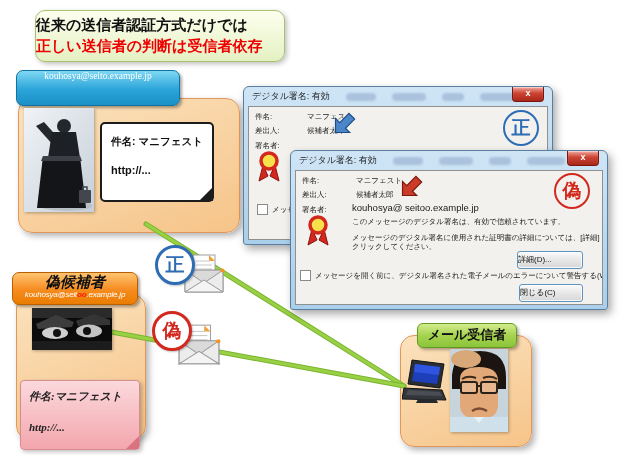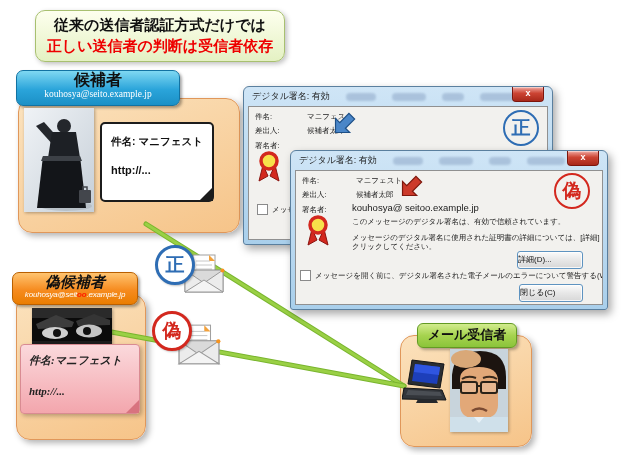--- a/index.html
+++ b/index.html
@@ -4,21 +4,21 @@
 <style>
   html,body{margin:0;padding:0;background:#fff;}
   #canvas{position:relative;width:630px;height:455px;background:#ffffff;overflow:hidden;
           font-family:"Liberation Sans","DejaVu Sans",sans-serif;}
   .abs{position:absolute;}
   .nowrap{white-space:nowrap;}
 
   
   #banner{left:35px;top:10px;width:248px;height:50px;border-radius:10px;
     background:linear-gradient(#fdffee,#e4f1c3);border:1px solid #a8c070;
-    box-shadow:2px 2px 5px rgba(0,0,0,.25);text-align:center;z-index:3;}
+    box-shadow:2px 2px 5px rgba(0,0,0,.25);z-index:3;}
   #banner .l1{margin-top:5px;font-size:15px;font-weight:bold;color:#111;}
   #banner .l2{margin-top:2px;font-size:15px;font-weight:bold;color:#ee0000;}
 
   
   .peach{background:linear-gradient(160deg,#fbe2bd,#f6c489);border:1px solid #e0975a;
     border-radius:14px;box-shadow:3px 3px 6px rgba(0,0,0,.3);}
   .tag{border-radius:7px;box-shadow:2px 2px 3px rgba(0,0,0,.35);text-align:center;z-index:4;}
   .tag .t{font-weight:bold;color:#101010;}
   .tag .e{color:#ffffff;}
 
@@ -36,21 +36,21 @@
   #fake-tag .e{font-size:8px;line-height:10px;letter-spacing:-0.2px;}
   #fake-tag .hl{color:#ff1a00;font-weight:bold;}
   #eyes-photo{left:32px;top:308px;width:80px;height:42px;z-index:4;box-shadow:1px 1px 3px rgba(0,0,0,.3);}
 
   
   .note{z-index:5;}
   #note-white{left:100px;top:122px;width:110px;height:76px;background:#ffffff;
     border:2px solid #1c1c1c;border-radius:5px;}
   #note-white .s{left:9px;top:11px;font-size:10.5px;font-weight:bold;color:#111;}
   #note-white .u{left:9px;top:40px;font-size:11px;font-weight:bold;color:#111;}
-  #note-pink{left:20px;top:344px;width:118px;height:68px;
+  #note-pink{left:20px;top:380px;width:118px;height:68px;
     background:linear-gradient(#fbd9dc,#f3a6ad);border:1px solid #d98b92;border-radius:4px;
     box-shadow:2px 2px 4px rgba(0,0,0,.25);}
   #note-pink .s{left:8px;top:8px;font-size:11px;font-weight:bold;font-style:italic;
     font-family:"Liberation Serif","DejaVu Serif",serif;color:#222;}
   #note-pink .u{left:8px;top:40px;font-size:11px;font-weight:bold;font-style:italic;
     font-family:"Liberation Serif","DejaVu Serif",serif;color:#222;}
   .fold-dark{right:-1px;bottom:-1px;width:0;height:0;
     border-left:14px solid transparent;border-bottom:14px solid #1c1c1c;}
   .fold-pink{right:0;bottom:0;width:0;height:0;
     border-left:13px solid transparent;border-bottom:13px solid #d8737f;}
@@ -121,21 +121,20 @@
 
   <svg id="flow-lines" class="abs" width="630" height="455">
     <line x1="146" y1="224" x2="404" y2="386" stroke="#79b52e" stroke-width="5" stroke-linecap="round"></line>
     <line x1="146" y1="224" x2="404" y2="386" stroke="#9ad045" stroke-width="3" stroke-linecap="round"></line>
     <line x1="106" y1="331" x2="404" y2="386" stroke="#79b52e" stroke-width="5" stroke-linecap="round"></line>
     <line x1="106" y1="331" x2="404" y2="386" stroke="#9ad045" stroke-width="3" stroke-linecap="round"></line>
   </svg>
 
   <div id="candidate-box" class="abs peach"></div>
   <div id="candidate-tag" class="abs tag">
-    <div class="t">候補者</div>
     <div class="e">kouhosya@seito.example.jp</div>
   </div>
   <div id="candidate-photo" class="abs photo">
     <svg width="70" height="104" viewBox="0 0 70 104">
       <defs>
           <linearGradient id="pg" x1="0" y1="0" x2="1" y2="1">
         <stop offset="0" stop-color="#f0f3f6"></stop>
             <stop offset="1" stop-color="#c6cfd8"></stop>
           </linearGradient>
         </defs>

